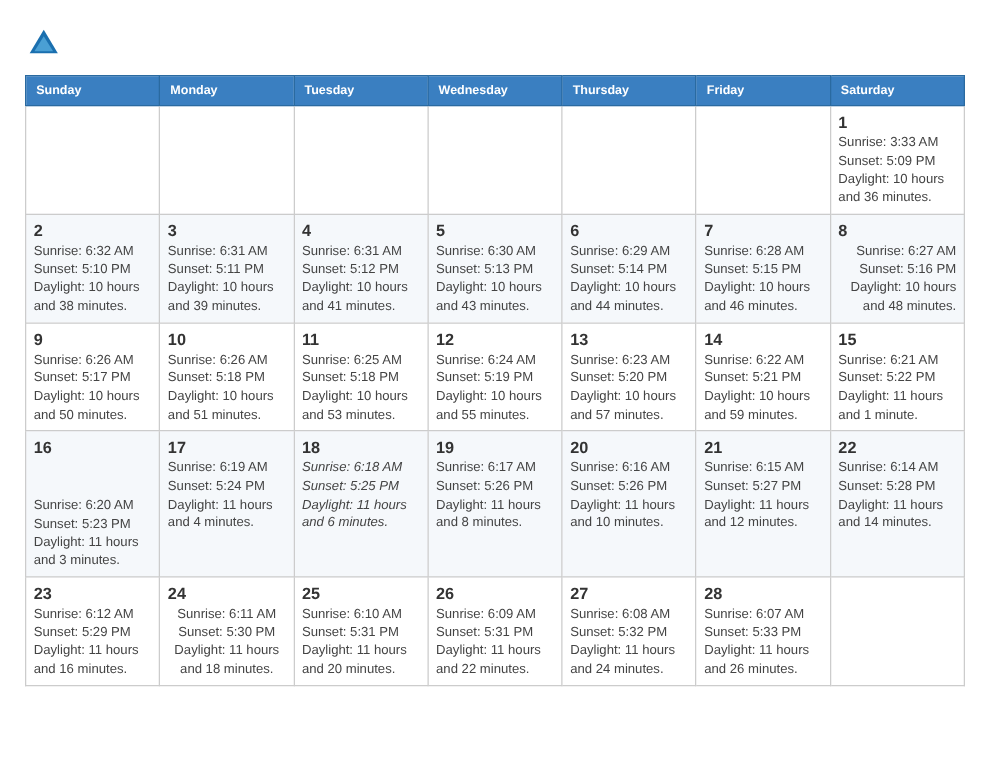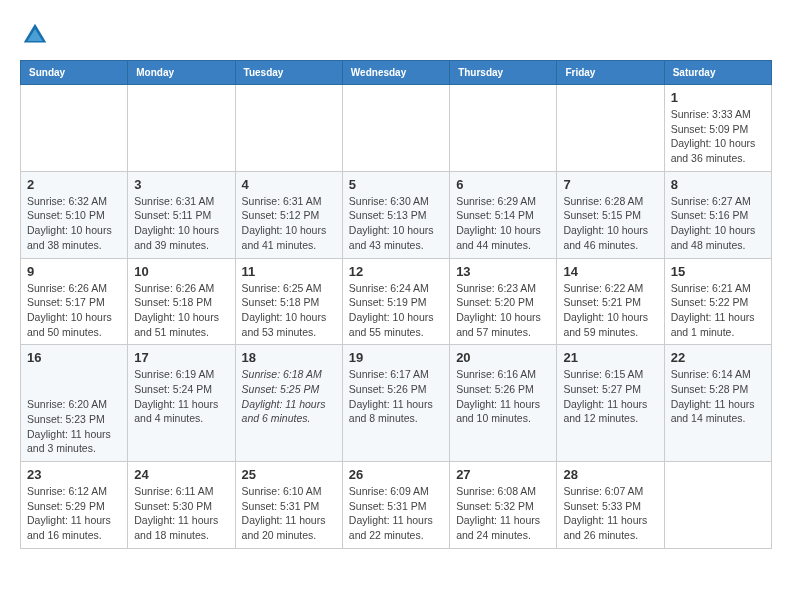--- a/index.html
+++ b/index.html
@@ -166,21 +166,21 @@
 Daylight: 10 hours and 44 minutes.</div>
         </td>
         <td>
           <span class="day-number">7</span>
           <div class="day-info" style="white-space: pre-line;">Sunrise: 6:28 AM
 Sunset: 5:15 PM
 Daylight: 10 hours and 46 minutes.</div>
         </td>
         <td>
           <span class="day-number">8</span>
-          <div class="day-info" style="white-space: pre-line;">Sunrise: 6:27 AM
+          <div class="day-info" style="white-space: pre-line; text-align: right;">Sunrise: 6:27 AM
 Sunset: 5:16 PM
 Daylight: 10 hours and 48 minutes.</div>
         </td>
       </tr>
       <tr>
         <td>
           <span class="day-number">9</span>
           <div class="day-info" style="white-space: pre-line;">Sunrise: 6:26 AM
 Sunset: 5:17 PM
 Daylight: 10 hours and 50 minutes.</div>
@@ -268,21 +268,21 @@
       </tr>
       <tr>
         <td>
           <span class="day-number">23</span>
           <div class="day-info" style="white-space: pre-line;">Sunrise: 6:12 AM
 Sunset: 5:29 PM
 Daylight: 11 hours and 16 minutes.</div>
         </td>
         <td>
           <span class="day-number">24</span>
-          <div class="day-info" style="white-space: pre-line;">Sunrise: 6:11 AM
+          <div class="day-info" style="white-space: pre-line; text-align: center;">Sunrise: 6:11 AM
 Sunset: 5:30 PM
 Daylight: 11 hours and 18 minutes.</div>
         </td>
         <td>
           <span class="day-number">25</span>
           <div class="day-info" style="white-space: pre-line;">Sunrise: 6:10 AM
 Sunset: 5:31 PM
 Daylight: 11 hours and 20 minutes.</div>
         </td>
         <td>

